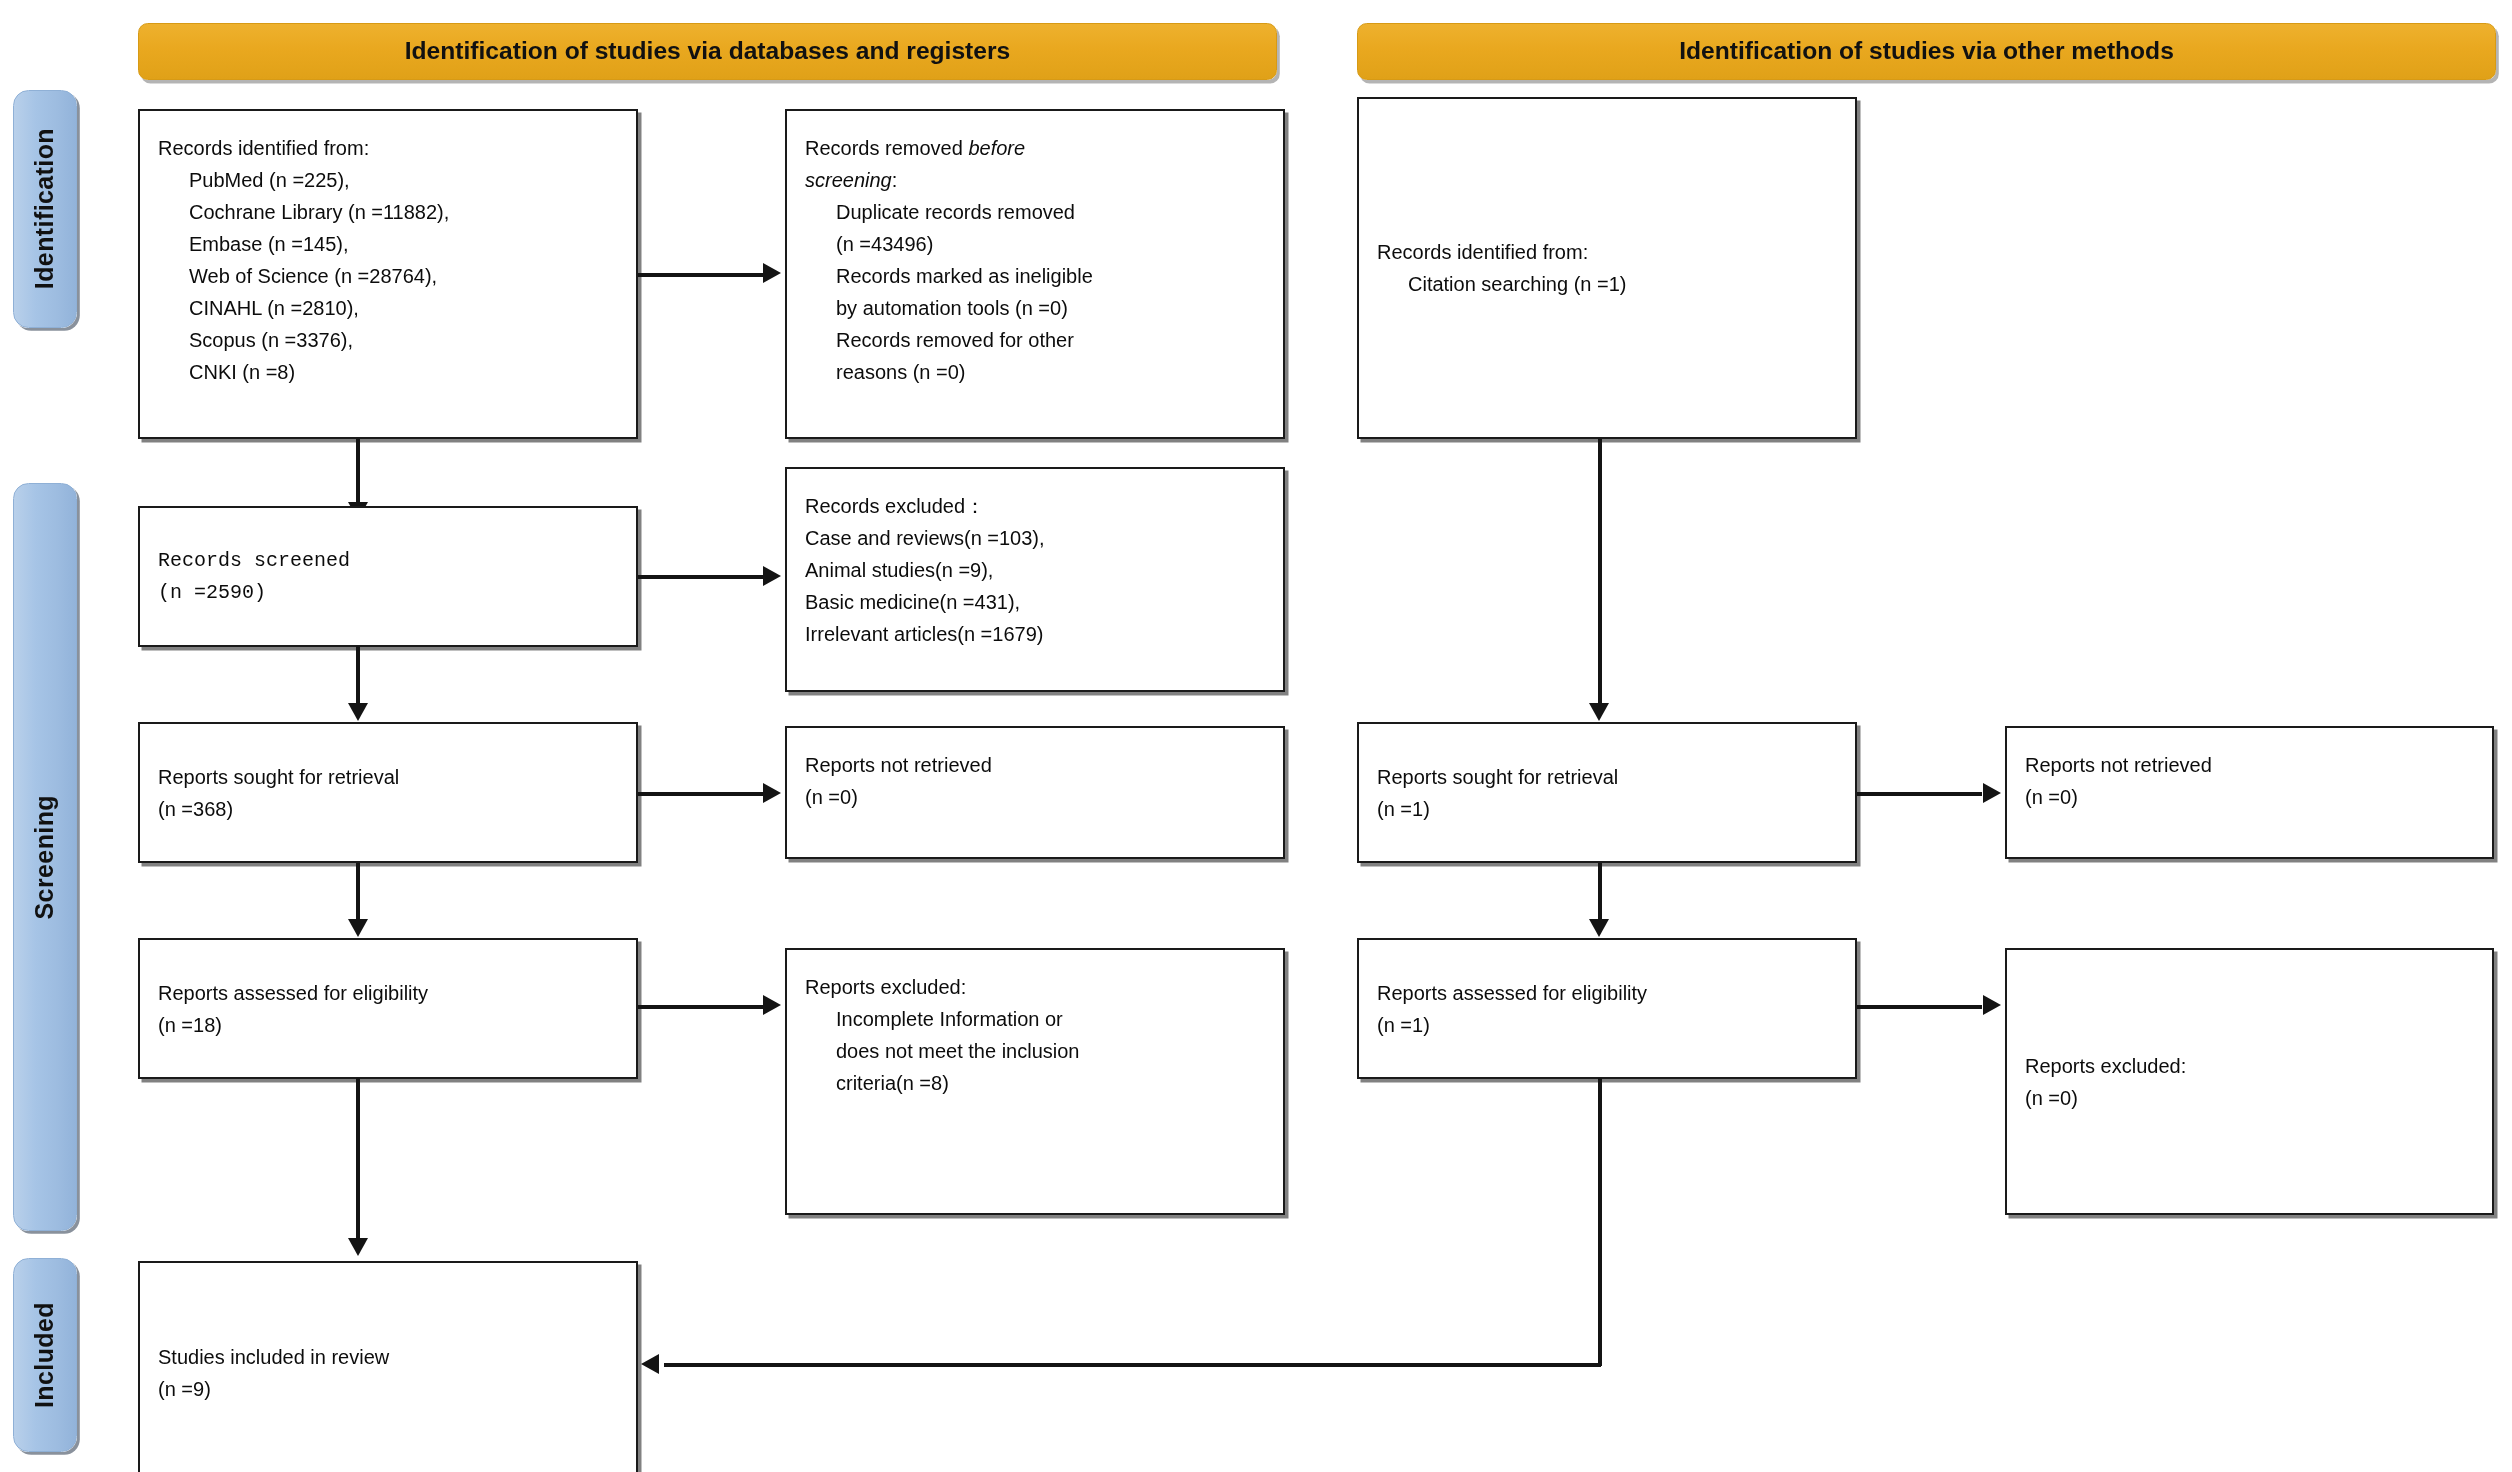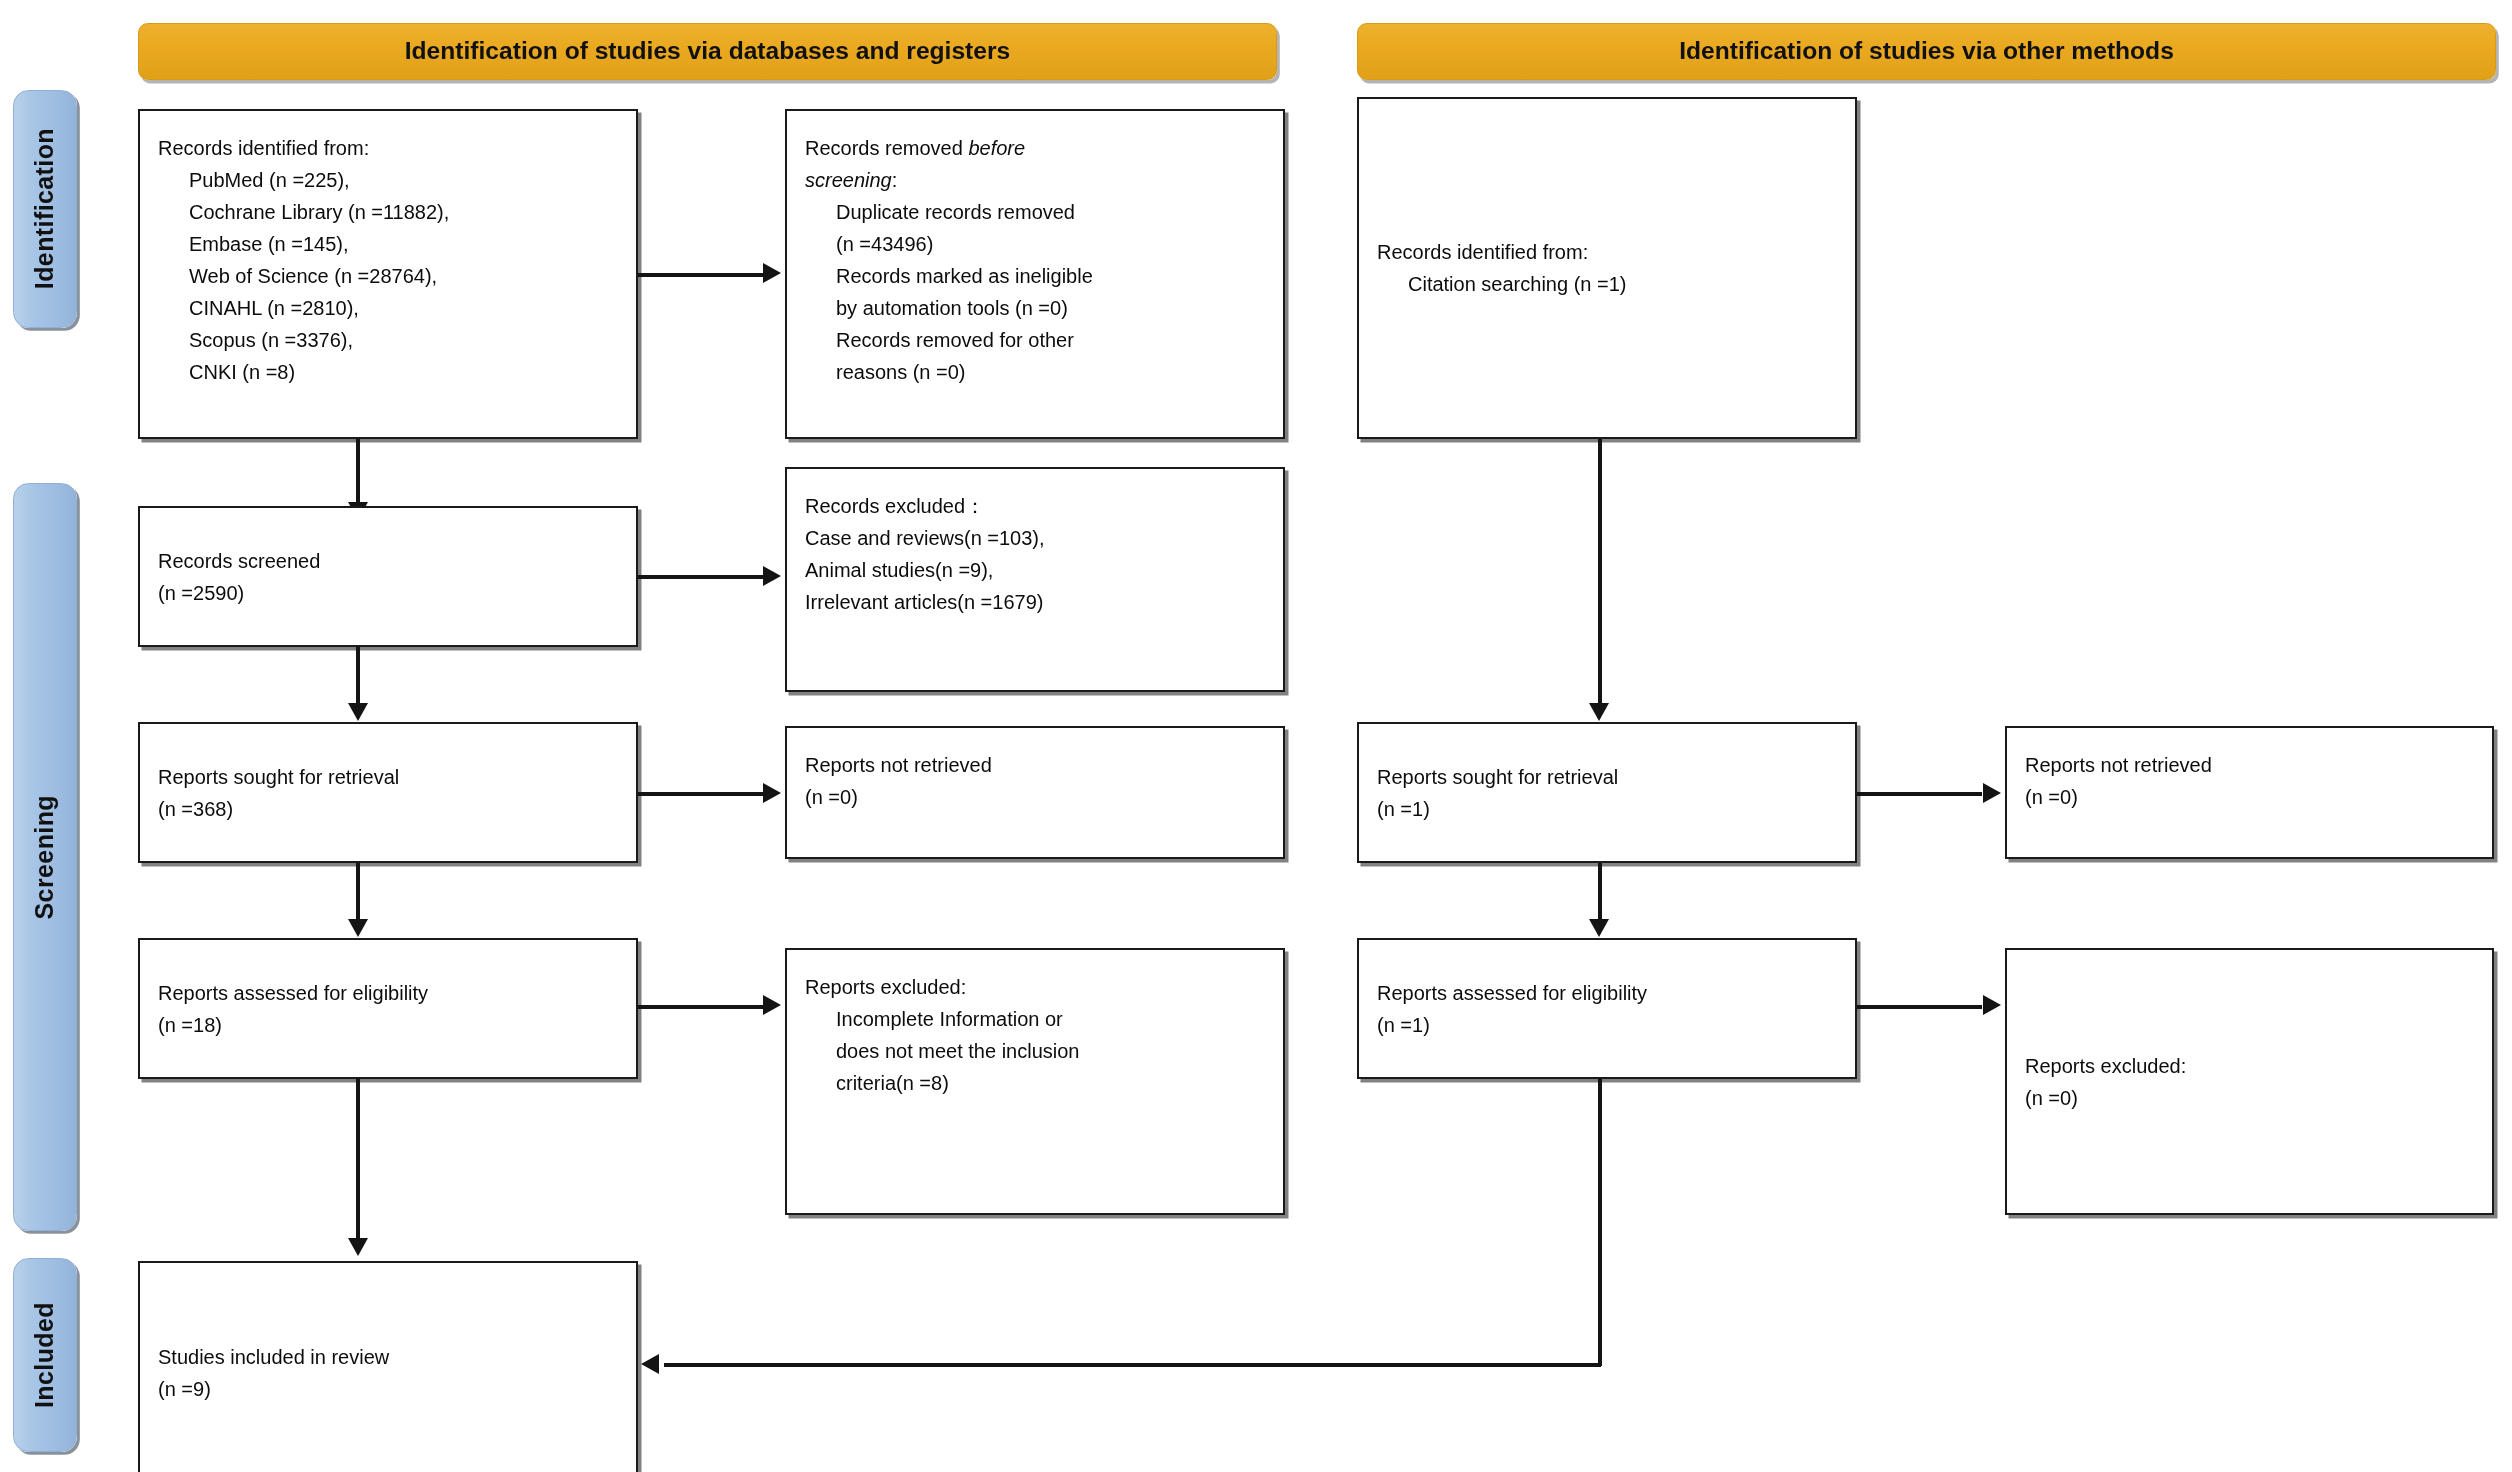--- a/index.html
+++ b/index.html
@@ -164,32 +164,33 @@
       <div class="line ind">reasons (n =0)</div>
     </div>
   </div>
 
   <div class="hline" style="left:638px; top:273px; width:125px;"></div>
   <div class="arrow-right" style="left:763px; top:263px;"></div>
 
   <div class="vline" style="left:356px; top:439px; height:70px;"></div>
   <div class="arrow-down" style="left:348px; top:502px;"></div>
 
-  <div class="fbox va-mid" style="left:138px; top:506px; width:500px; height:141px;">
+  <div class="fbox va-mid" style="left:138px; top:506px; width:500px; height:141px;font-family:Liberation Mono, monospace;">
     <div class="fbox-inner">
       <div class="line">Records screened</div>
       <div class="line">(n =2590)</div>
     </div>
   </div>
 
   <div class="fbox va-top" style="left:785px; top:467px; width:500px; height:225px;">
     <div class="fbox-inner">
       <div class="line">Records excluded：</div>
       <div class="line">Case and reviews(n =103),</div>
       <div class="line">Animal studies(n =9),</div>
+      <div class="line">Basic medicine(n =431),</div>
       <div class="line">Irrelevant articles(n =1679)</div>
     </div>
   </div>
 
   <div class="hline" style="left:638px; top:575px; width:125px;"></div>
   <div class="arrow-right" style="left:763px; top:566px;"></div>
 
   <div class="vline" style="left:356px; top:646px; height:63px;"></div>
   <div class="arrow-down" style="left:348px; top:703px;"></div>
 

